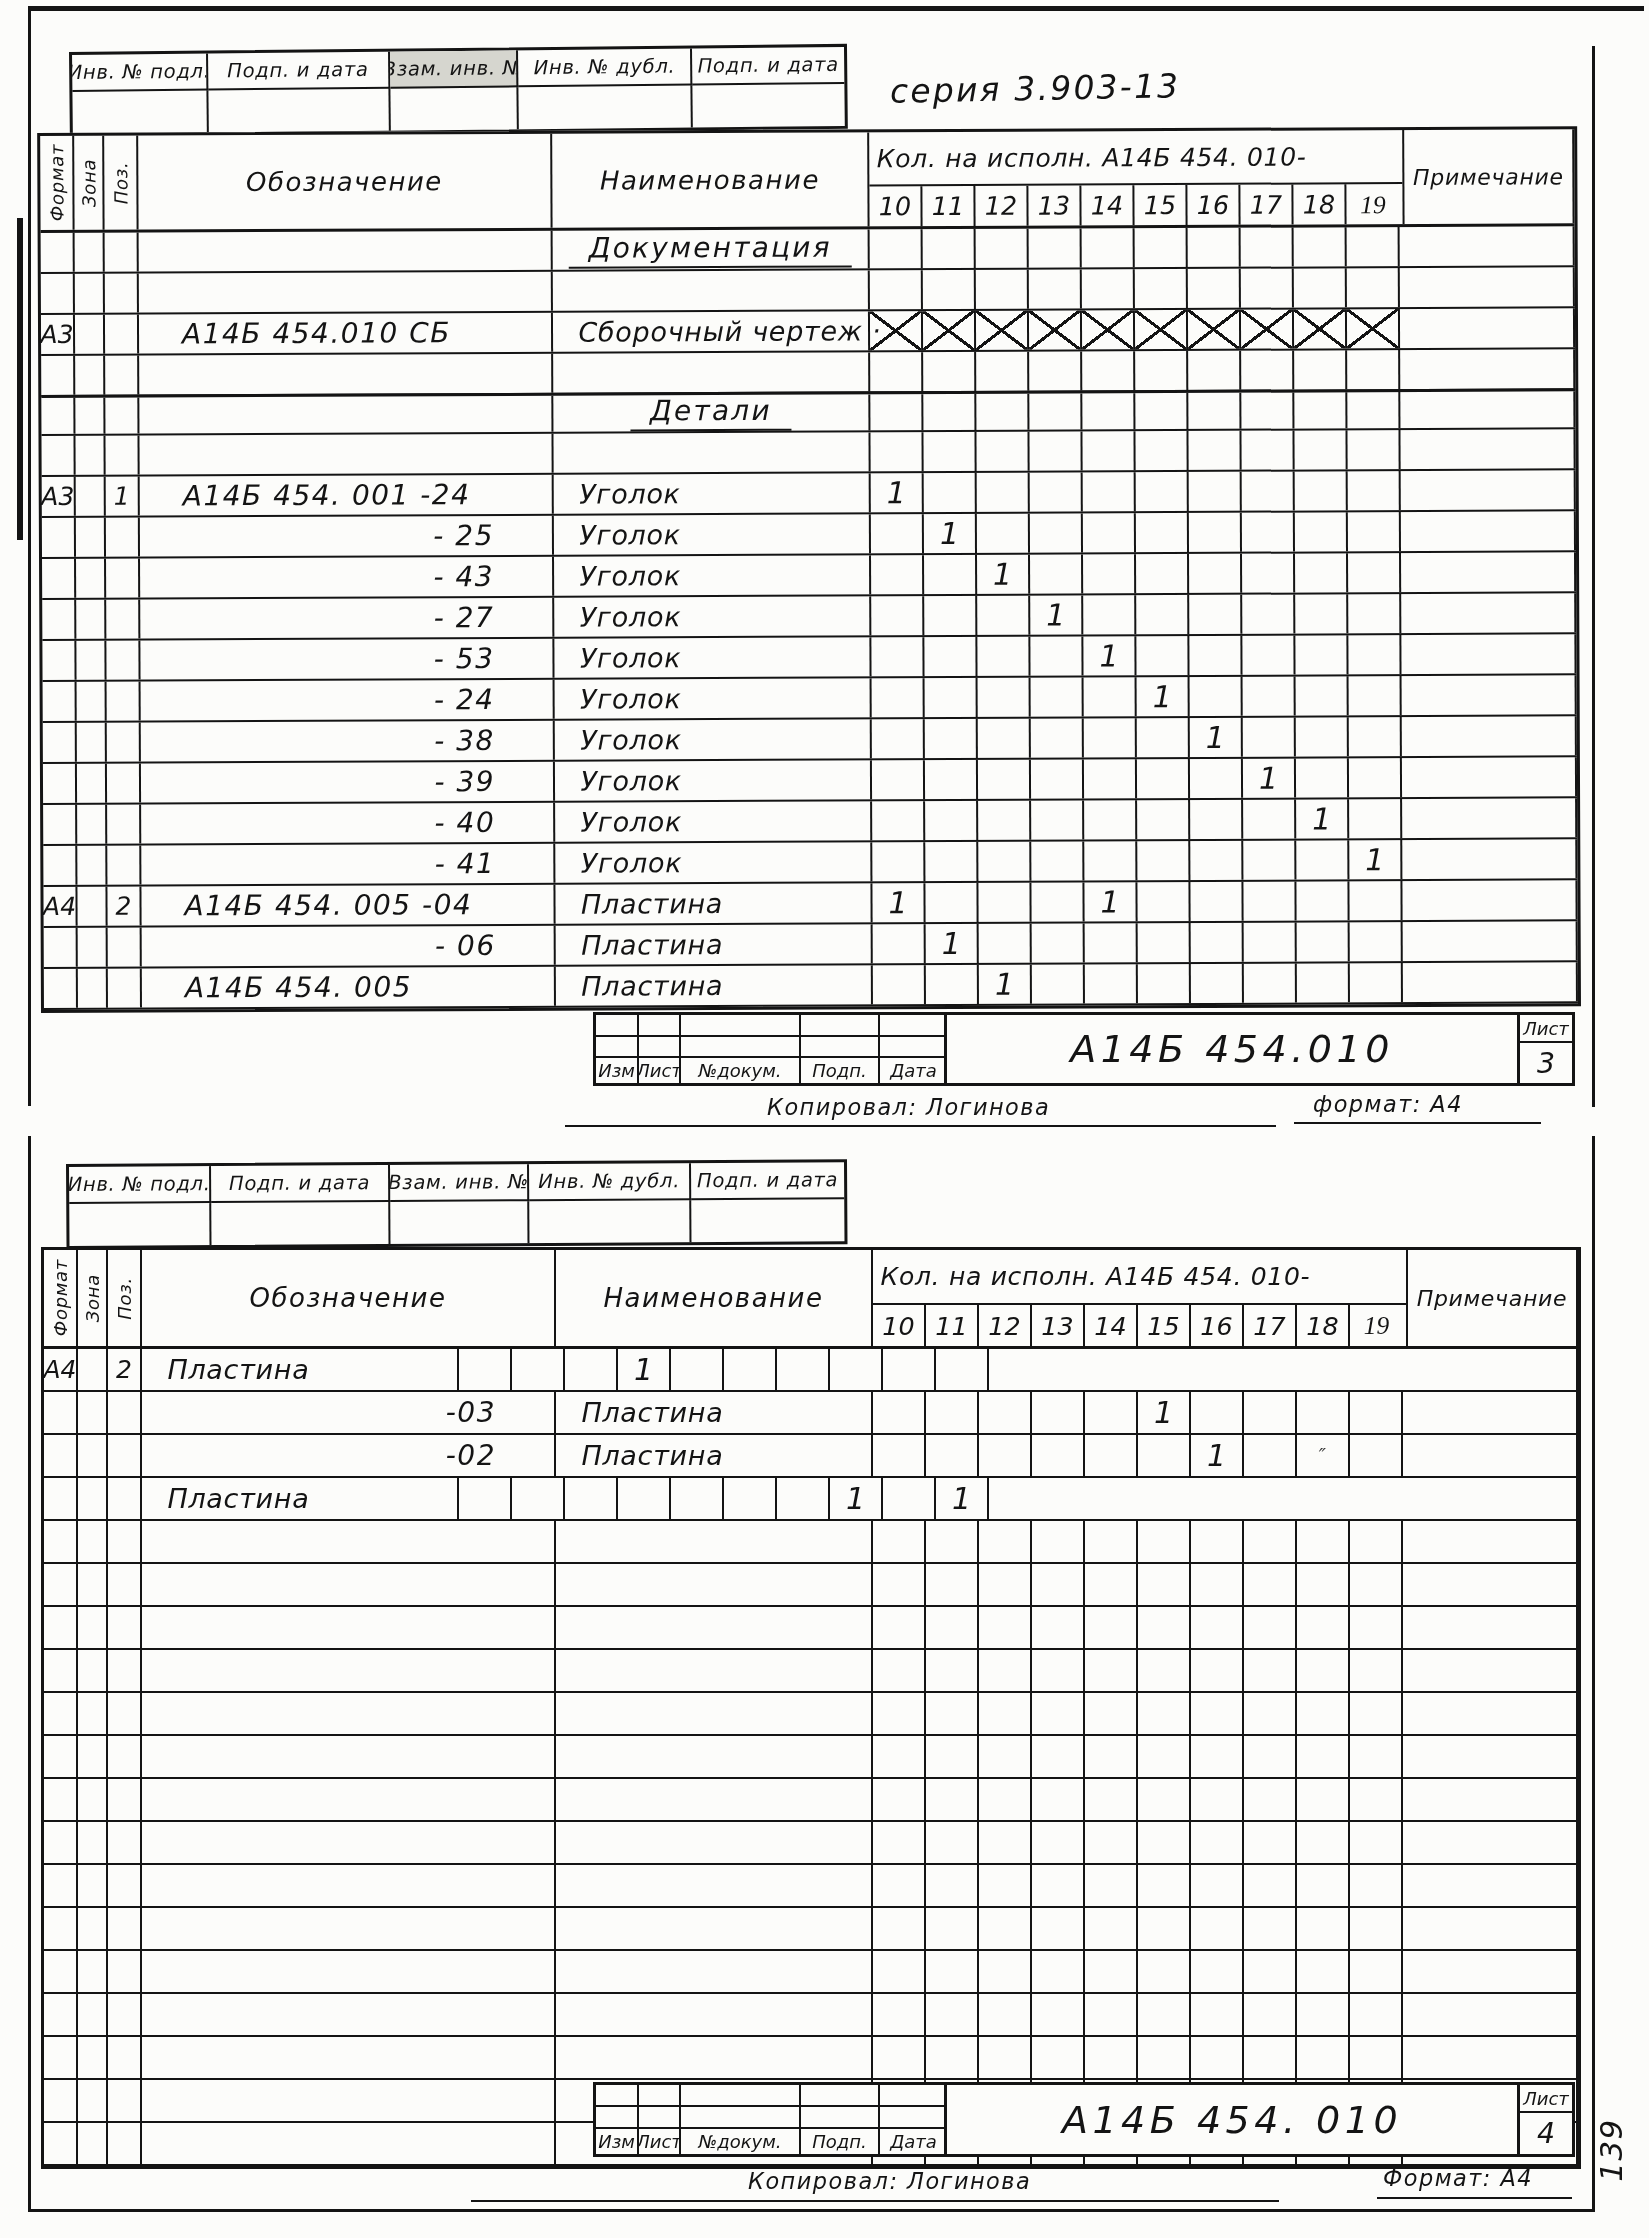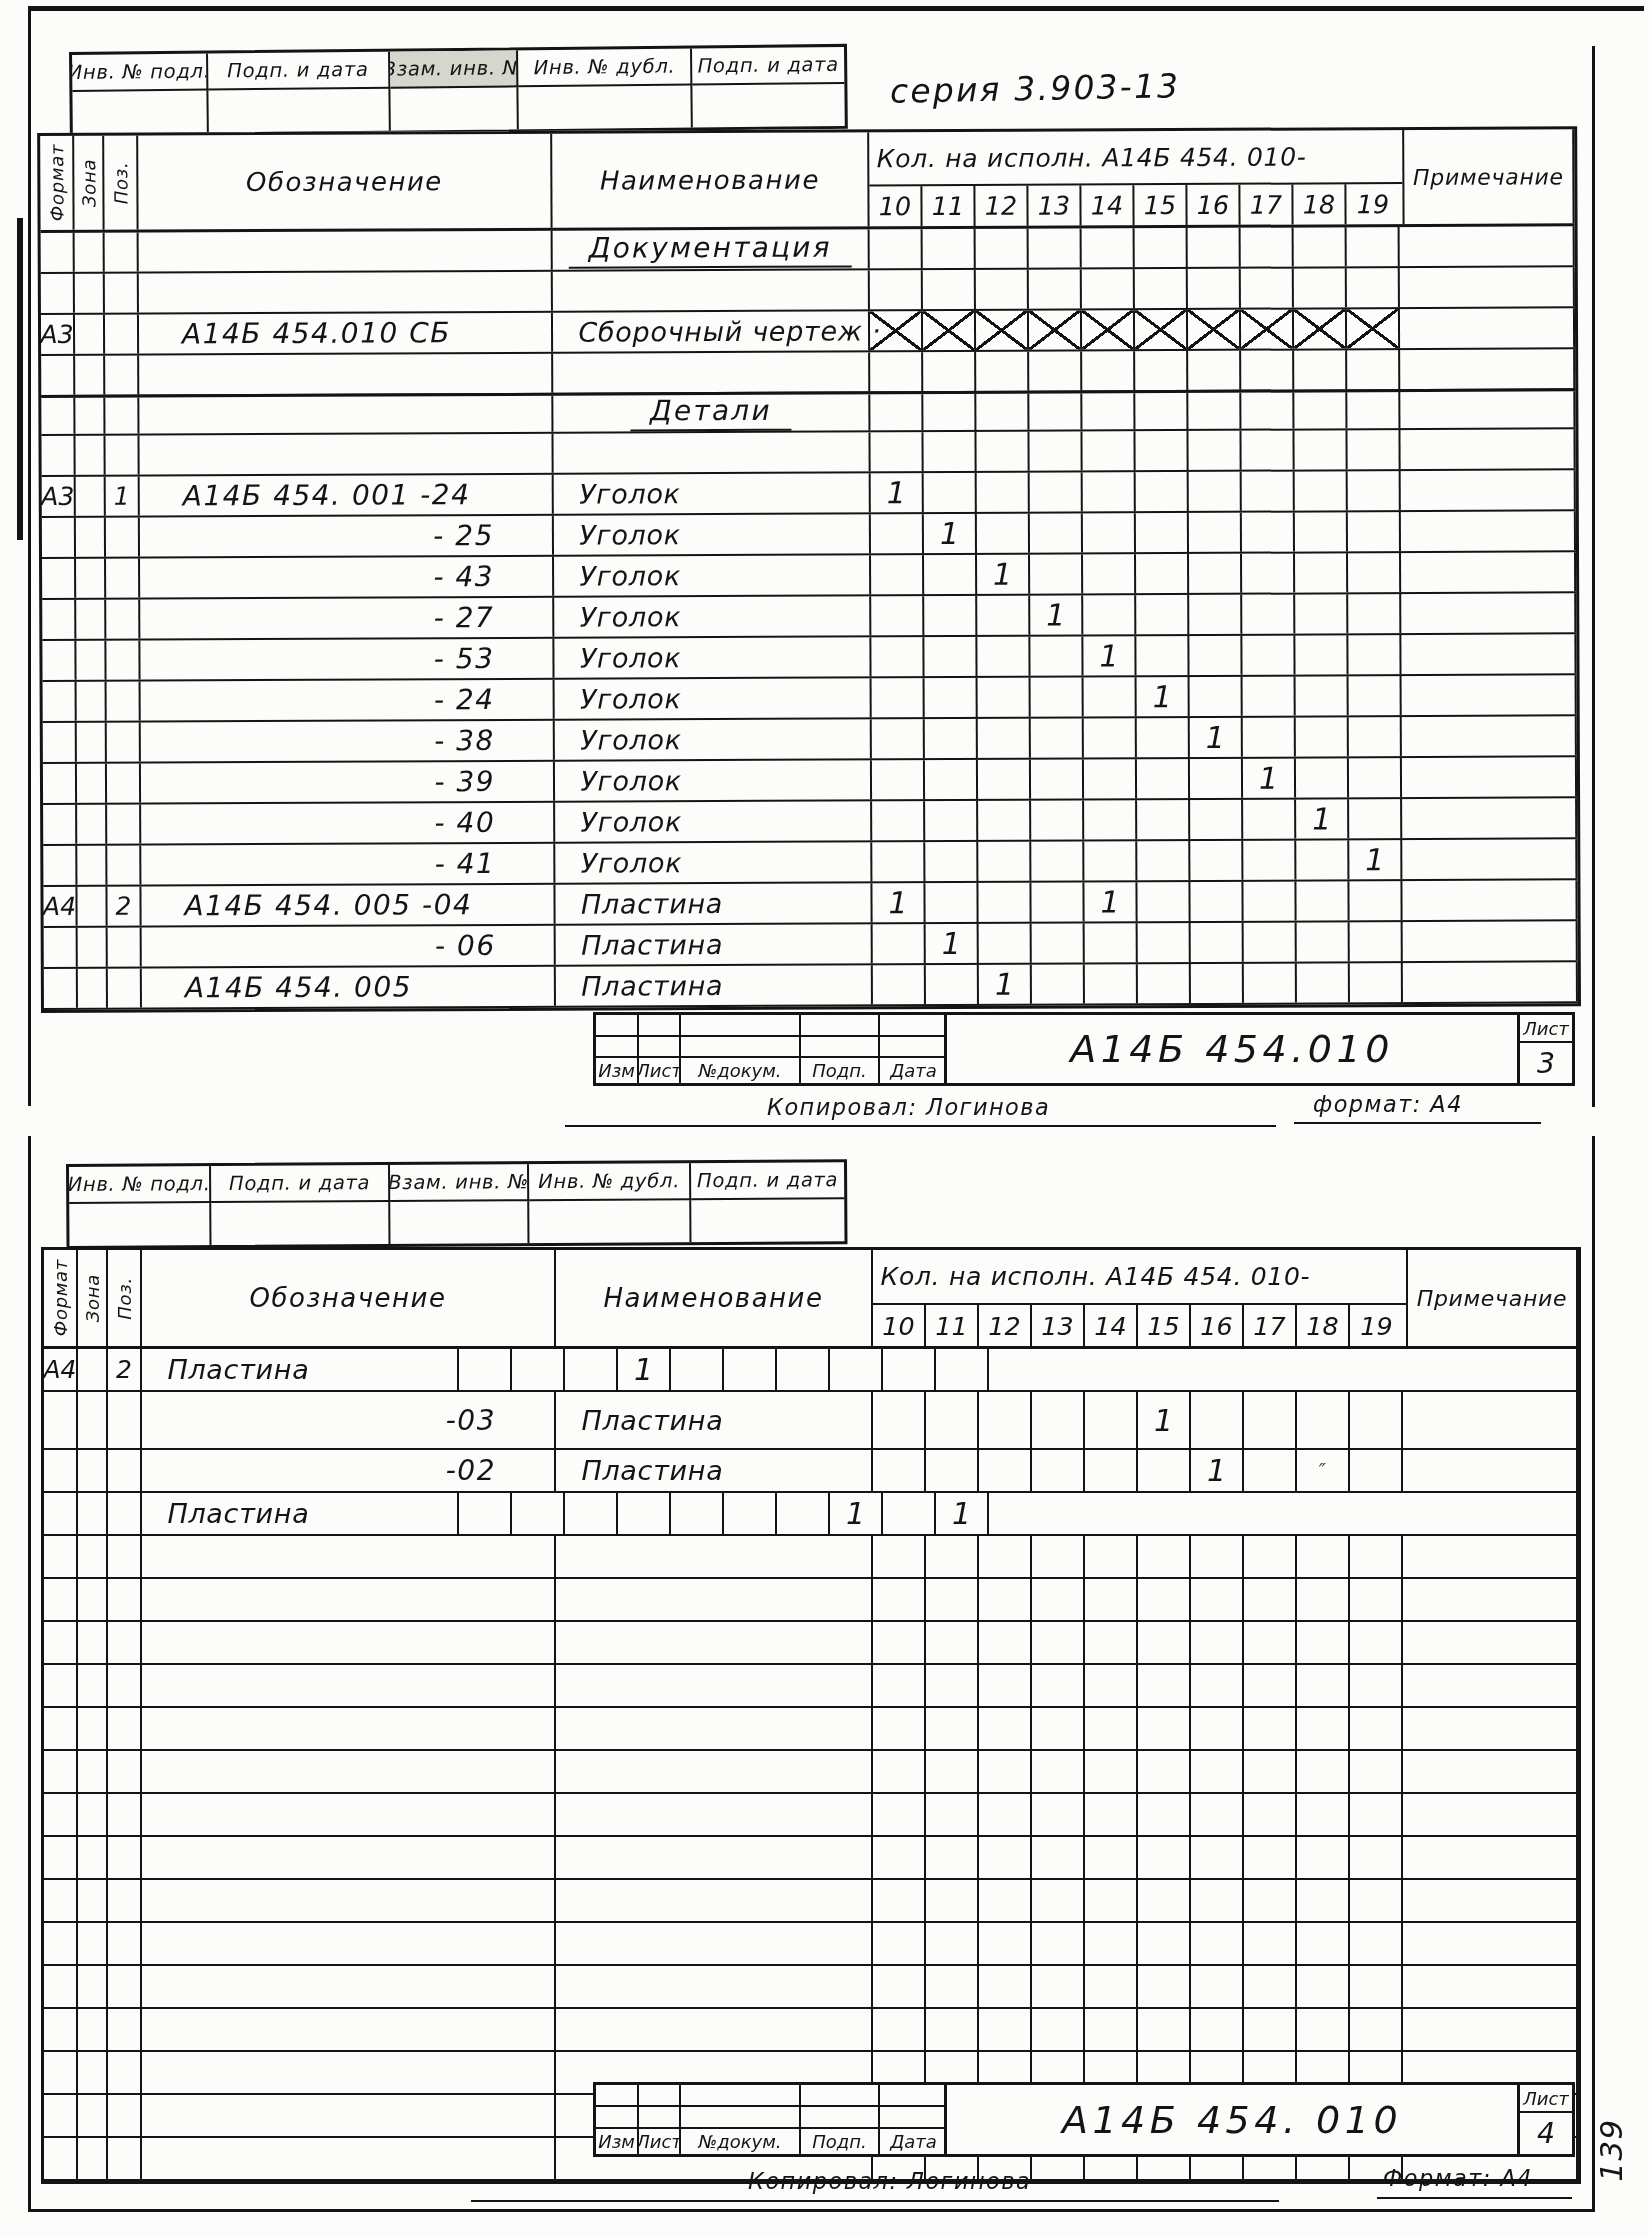--- a/index.html
+++ b/index.html
@@ -31,21 +31,21 @@
   .c-desig{width:414px;flex:none;}
   .c-name{width:317px;flex:none;}
   .c-qty{width:53px;flex:none;}
   .c-note{flex:1;}
   .vlabel{writing-mode:vertical-rl;transform:rotate(180deg);font-size:18px;letter-spacing:0.7px;white-space:nowrap;}
   .hlabel{font-size:26px;letter-spacing:1.5px;}
   .qty-block{width:535px;flex:none;display:flex;flex-direction:column;box-sizing:border-box;border-right:2.2px solid #141414;}
   .qty-title{box-sizing:border-box;border-bottom:2.2px solid #141414;display:flex;align-items:center;padding-left:7.5px;font-size:25px;letter-spacing:0.7px;white-space:nowrap;}
   .qty-nums{display:flex;flex:1;}
   .qty-num{width:53px;flex:none;box-sizing:border-box;border-right:2.2px solid #141414;display:flex;align-items:center;justify-content:center;font-size:25.4px;}
-  .qty-num:last-child{border-right:none;}
+  .qty-num:last-child{border-right:none;font-family:Liberation Serif, serif;}
   .note-label{font-size:22px;letter-spacing:0.7px;}
 
   .sp-row{display:flex;box-sizing:border-box;border-bottom:2.2px solid #141414;}
   .sp-row.thick-top{border-top:3.7px solid #141414;margin-top:-2.2px;}
   .rcell{box-sizing:border-box;border-right:2.2px solid #141414;display:flex;align-items:center;overflow:visible;}
   .rcell.center{justify-content:center;}
   .fmt-text,.pos-text{font-size:25px;}
   .desig-text{font-size:28px;letter-spacing:1.5px;white-space:nowrap;}
   .d-left{justify-content:flex-start;padding-left:43px;}
   .d-right{justify-content:flex-end;padding-right:58px;}
@@ -721,21 +721,21 @@
         <span class="hw qty-mark">1</span>
       </div>
       <div class="rcell c-qty center"></div>
       <div class="rcell c-qty center"></div>
       <div class="rcell c-qty center"></div>
       <div class="rcell c-qty center"></div>
       <div class="rcell c-qty center"></div>
       <div class="rcell c-qty center"></div>
       <div class="rcell c-note"></div>
     </div>
-    <div class="sp-row" style="height: 58px;">
+    <div class="sp-row" style="height: 43px;">
       <div class="rcell c-fmt center"></div>
       <div class="rcell c-zone"></div>
       <div class="rcell c-pos center"></div>
       <div class="rcell c-desig d-right">
         <span class="hw desig-text">-03</span>
       </div>
       <div class="rcell c-name name-cell">
         <span class="hw name-text">Пластина</span>
       </div>
       <div class="rcell c-qty center"></div>

